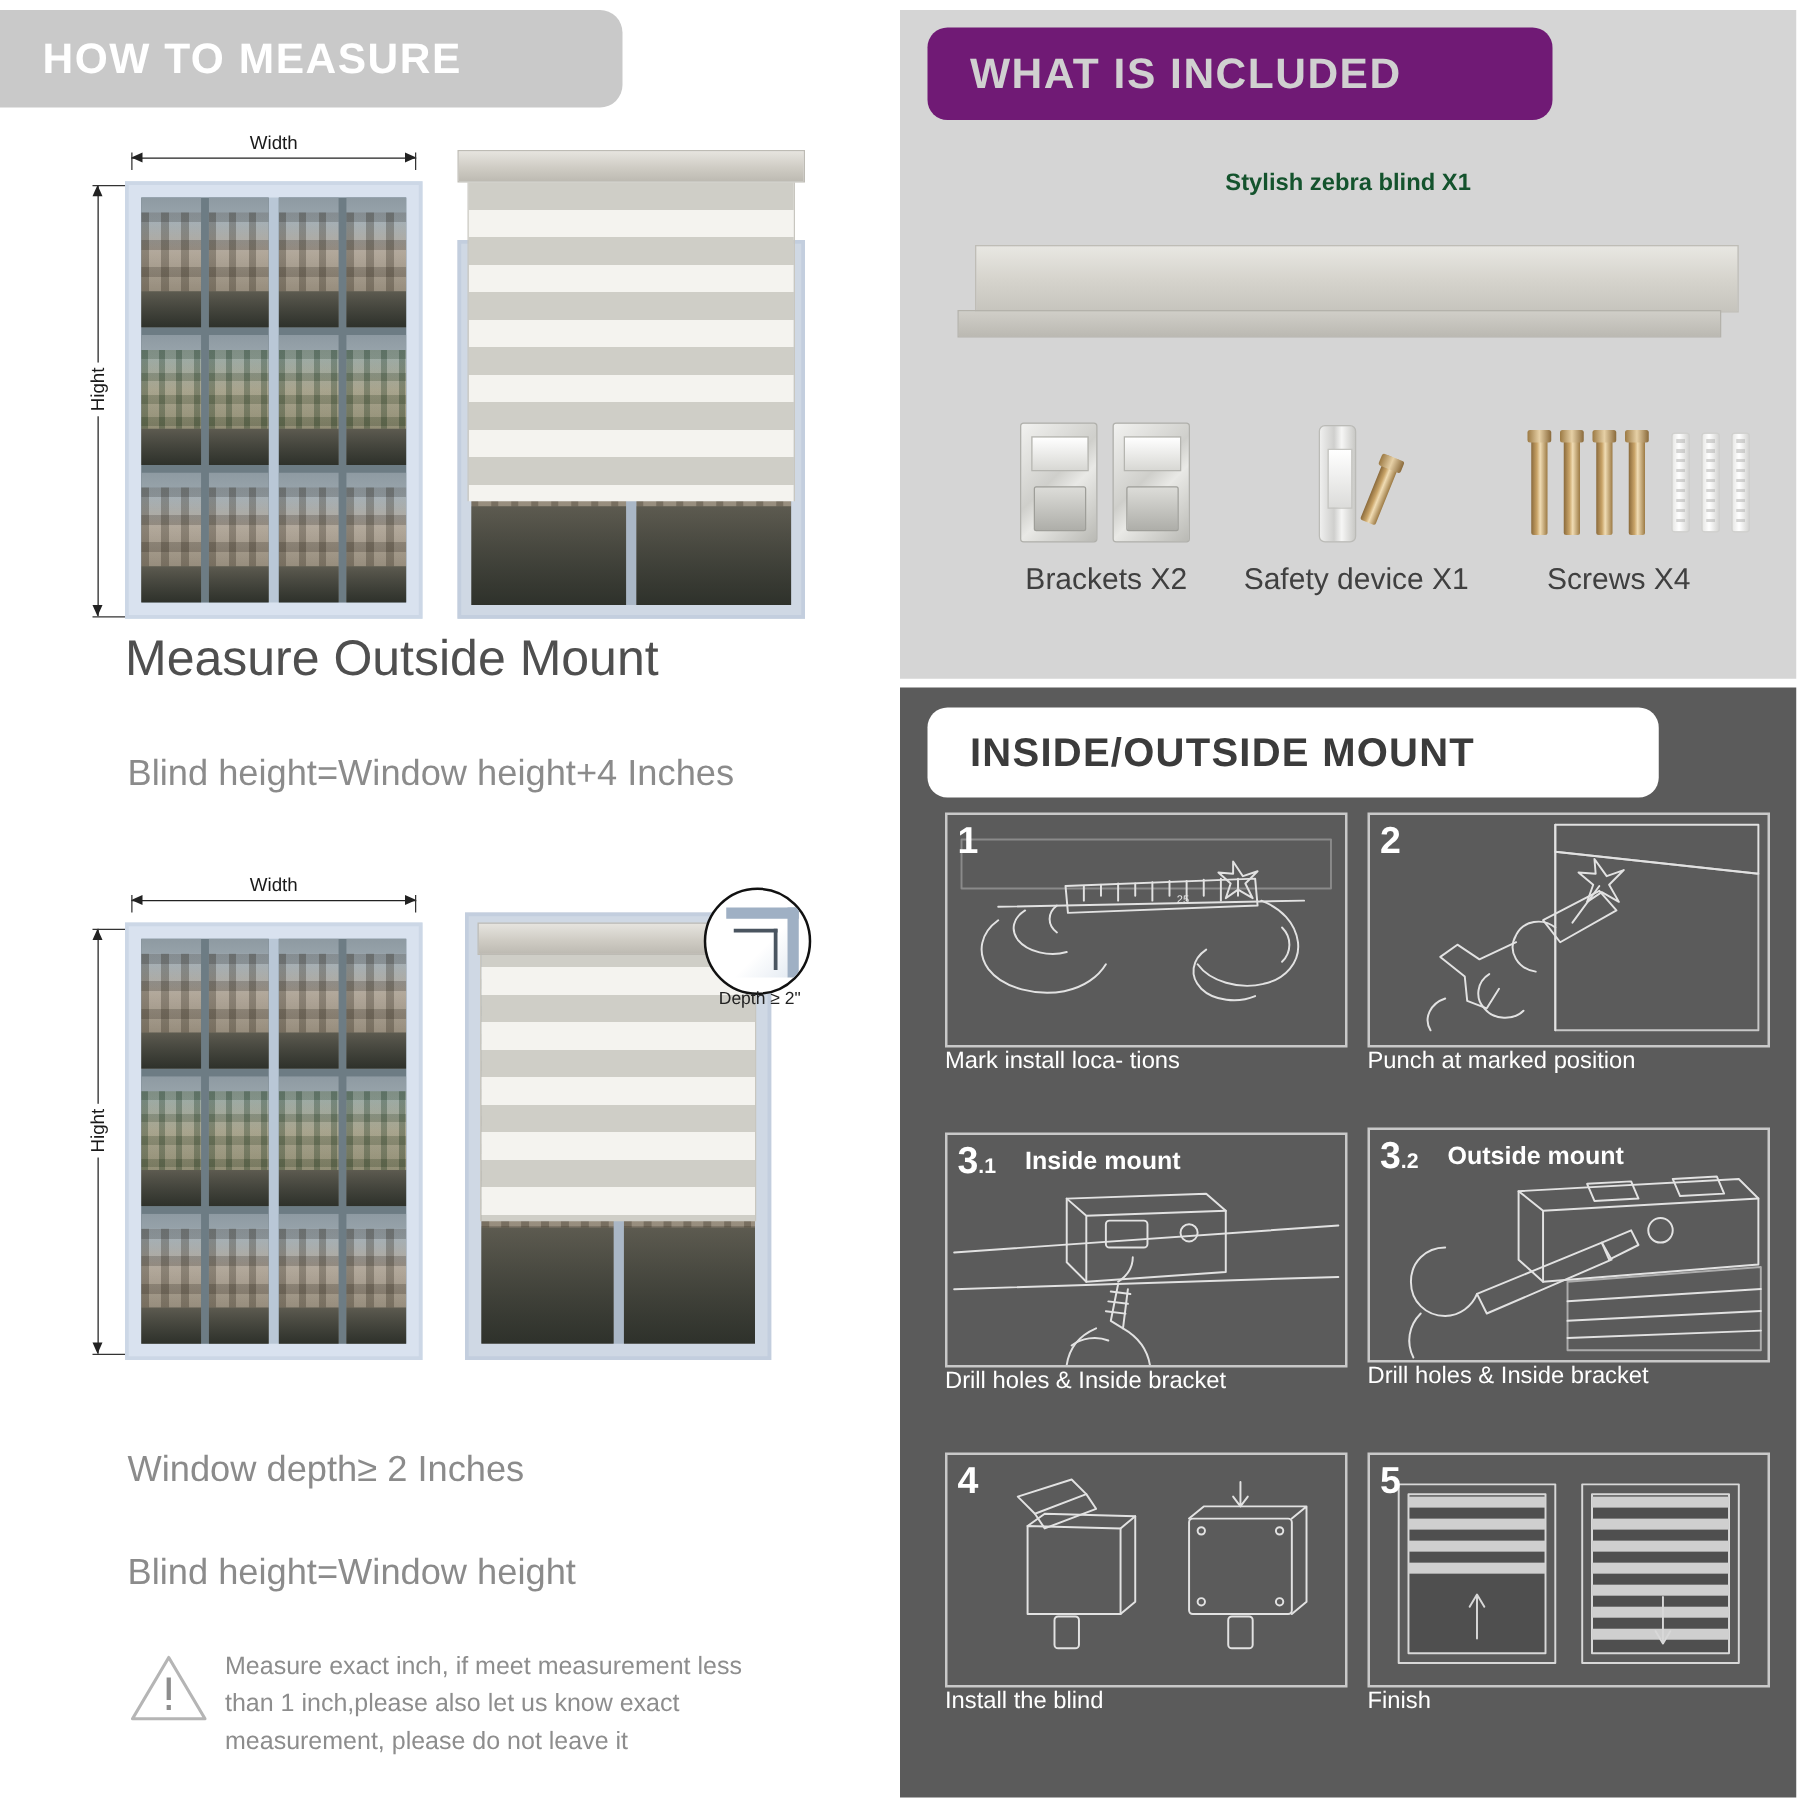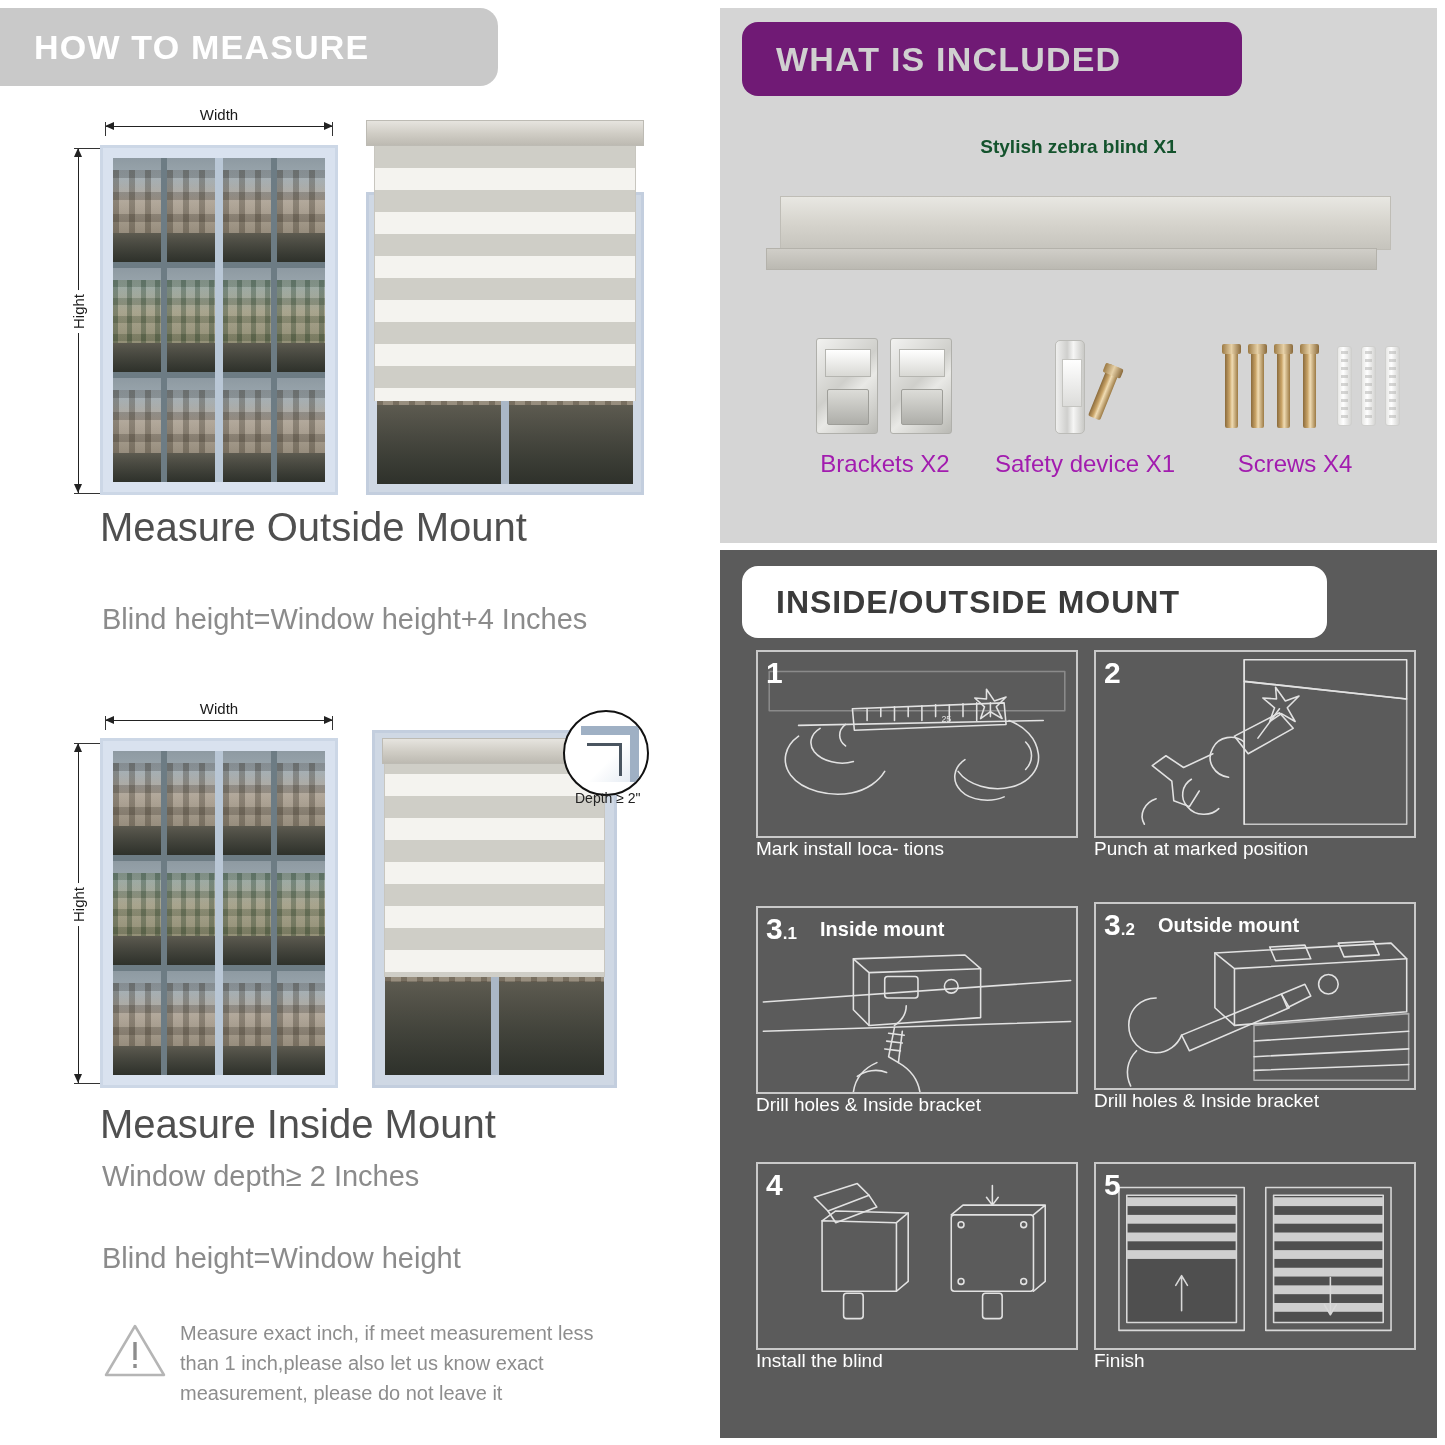--- a/index.html
+++ b/index.html
@@ -243,21 +243,21 @@
   .anchor {
     position: relative; width: 15px; height: 80px;
     background: linear-gradient(90deg, #e7e7e5, #ffffff 40%, #d4d4d2);
     border: 1px solid #cfcfcd; border-radius: 3px;
   }
   .anchor:after {
     content:''; position:absolute; inset: 4px 3px;
     background: repeating-linear-gradient(180deg, rgba(180,180,178,0.55) 0 3px, rgba(255,255,255,0) 3px 8px);
   }
   .part-label {
-    position: absolute; font-size: 24px; color: #a21caf; text-align: center;
+    position: absolute; font-size: 24px; color: #404040; text-align: center;
   }
 
   
   .right-bot {
     position: absolute; left: 720px; top: 550px; width: 717px; height: 888px;
     background: #5b5b5b;
   }
   .tab-mount {
     position: absolute; left: 22px; top: 16px; width: 585px; height: 72px;
     background: #ffffff; border-radius: 16px;
@@ -459,21 +459,20 @@
         <div class="blind-fabric" style="left:12px; right:12px; top:22px; height:225px;"></div>
         <div class="blind-head" style="left:10px; width:225px; top:8px;"></div>
       </div>
 
       <div class="depth-circle" style="left:563px; top:12px;">
         <div class="corner"></div>
       </div>
       <div class="depth-label" style="left:575px; top:92px;">Depth ≥ 2"</div>
     </div>
 
-    <div class="heading" style="top:1102px;">Measure Inside Mount</div>
     <div class="line" style="top:1160px;">Window depth≥ 2 Inches</div>
     <div class="line" style="top:1242px;">Blind height=Window height</div>
 
     <div class="warn" style="top:1318px; width:540px; height:110px;">
       <div class="warn-tri">
         <svg viewBox="0 0 62 56" xmlns="http://www.w3.org/2000/svg">
           <polygon points="31,4 60,53 2,53" fill="none" stroke="#b5b5b5" stroke-width="2.5" stroke-linejoin="round"></polygon>
           <rect x="29.3" y="20" width="3.4" height="18" fill="#8d8d8d"></rect>
           <rect x="29.3" y="42" width="3.4" height="4" fill="#8d8d8d"></rect>
         </svg>

